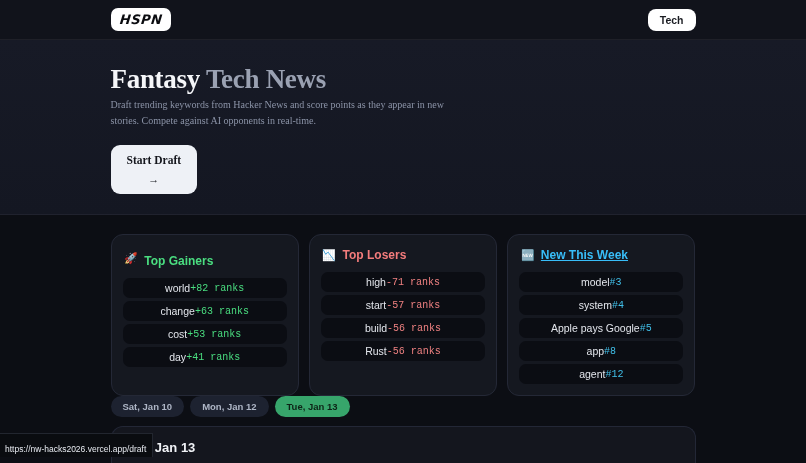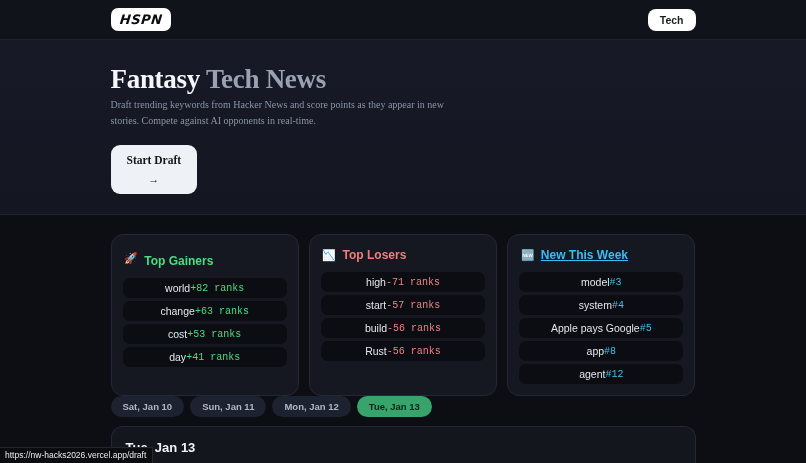--- a/index.html
+++ b/index.html
@@ -94,23 +94,23 @@
     margin-top: 9px;
     background: #14161e; border: 1px solid #232736; border-bottom: none;
     border-radius: 12px 12px 0 0;
     padding: 13px 14px 0 14px;
     height: 46px; min-height: 46px;
   }
   .day-title { font-size: 13px; font-weight: 700; color: #f0f2f6; }
 
   
   .status-bar {
-    position: fixed; left: 0; bottom: 0;
+    position: fixed; left: 0; bottom: 6px;
     background: #0a0c10; border: 1px solid #22262f; border-left: none; border-bottom: none;
-    padding: 2px 6px 3px 5px; font-size: 8.5px; color: #e7eaf0;
+    padding: 10px 6px 3px 5px; font-size: 8.5px; color: #e7eaf0;
   }
 </style>
 </head>
 <body>
 
 <header class="topnav">
   <div class="container">
     <a class="logo-box">
       <span class="logo-text">HSPN</span>
     </a>
@@ -204,21 +204,20 @@
         <div class="krow">
           <span class="kw">agent</span>
           <span class="val">#12</span>
         </div>
       </div>
 
     </div>
 
     <div class="tabs">
       <button class="tab">Sat, Jan 10</button>
-      <button class="tab">Sun, Jan 11</button>
       <button class="tab">Mon, Jan 12</button>
       <button class="tab selected">Tue, Jan 13</button>
     </div>
 
     <section class="day-panel">
       <div class="day-title">Tue, Jan 13</div>
 
     </section>
 
   </div>

